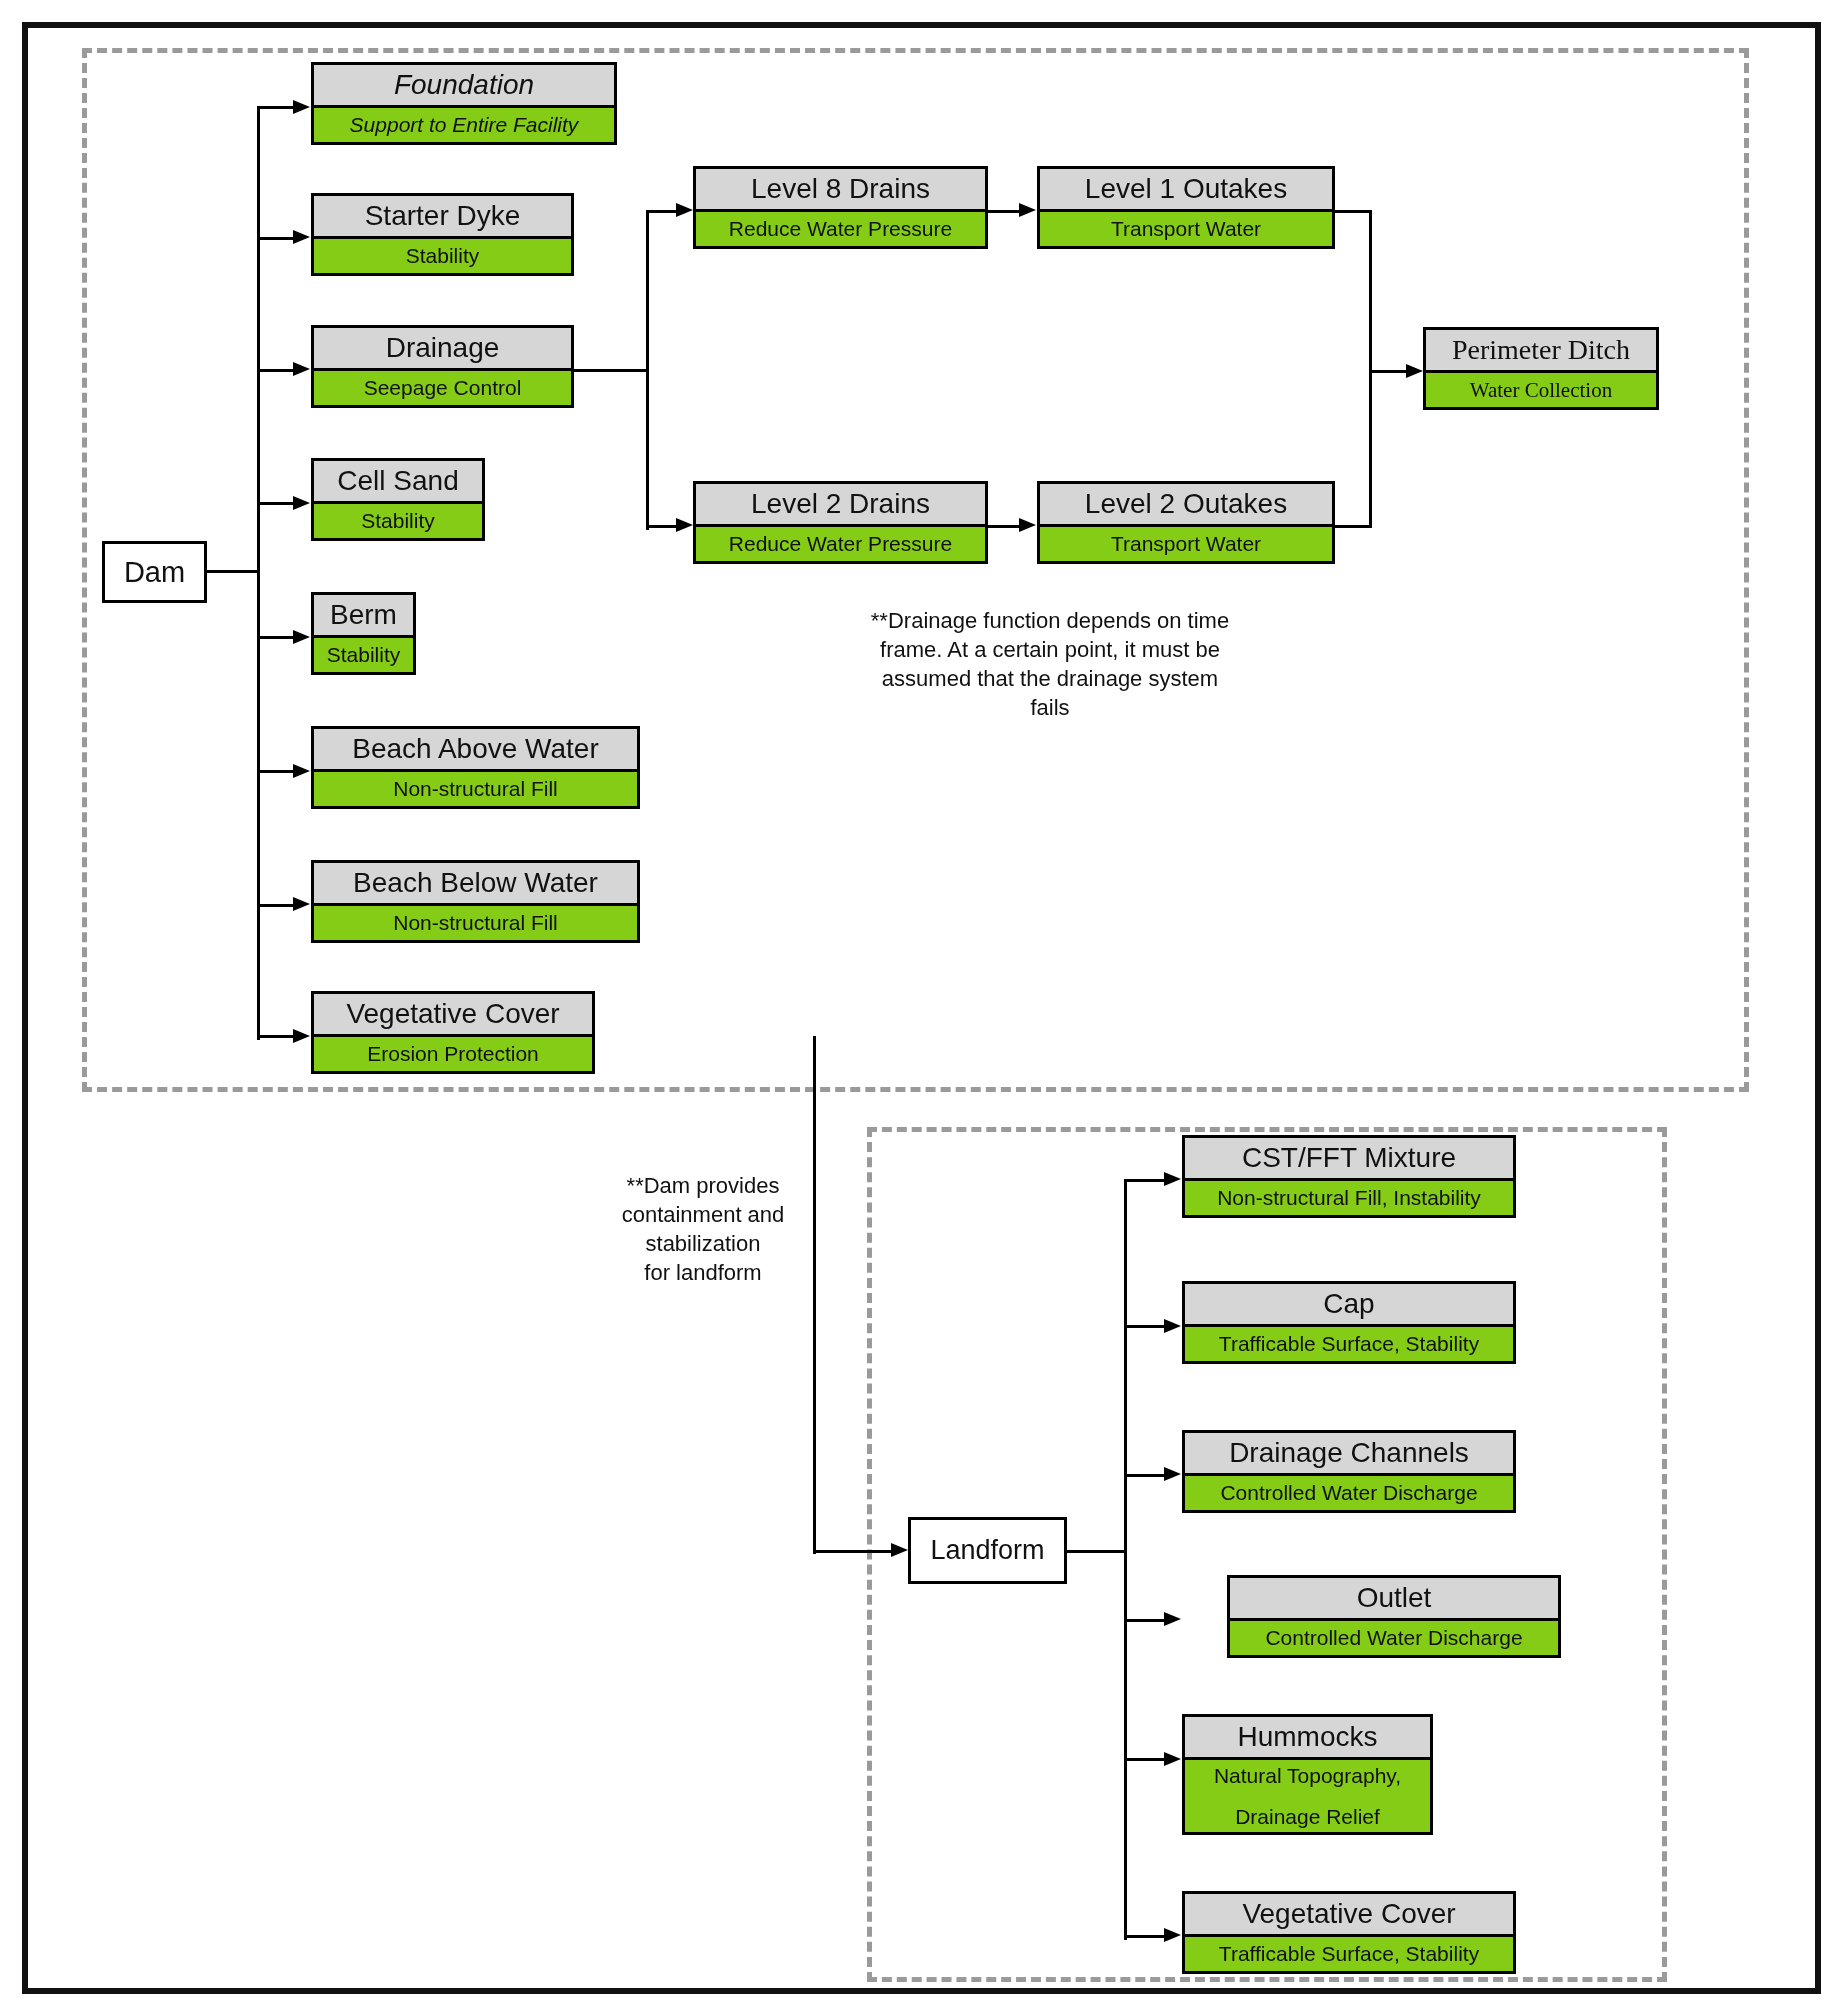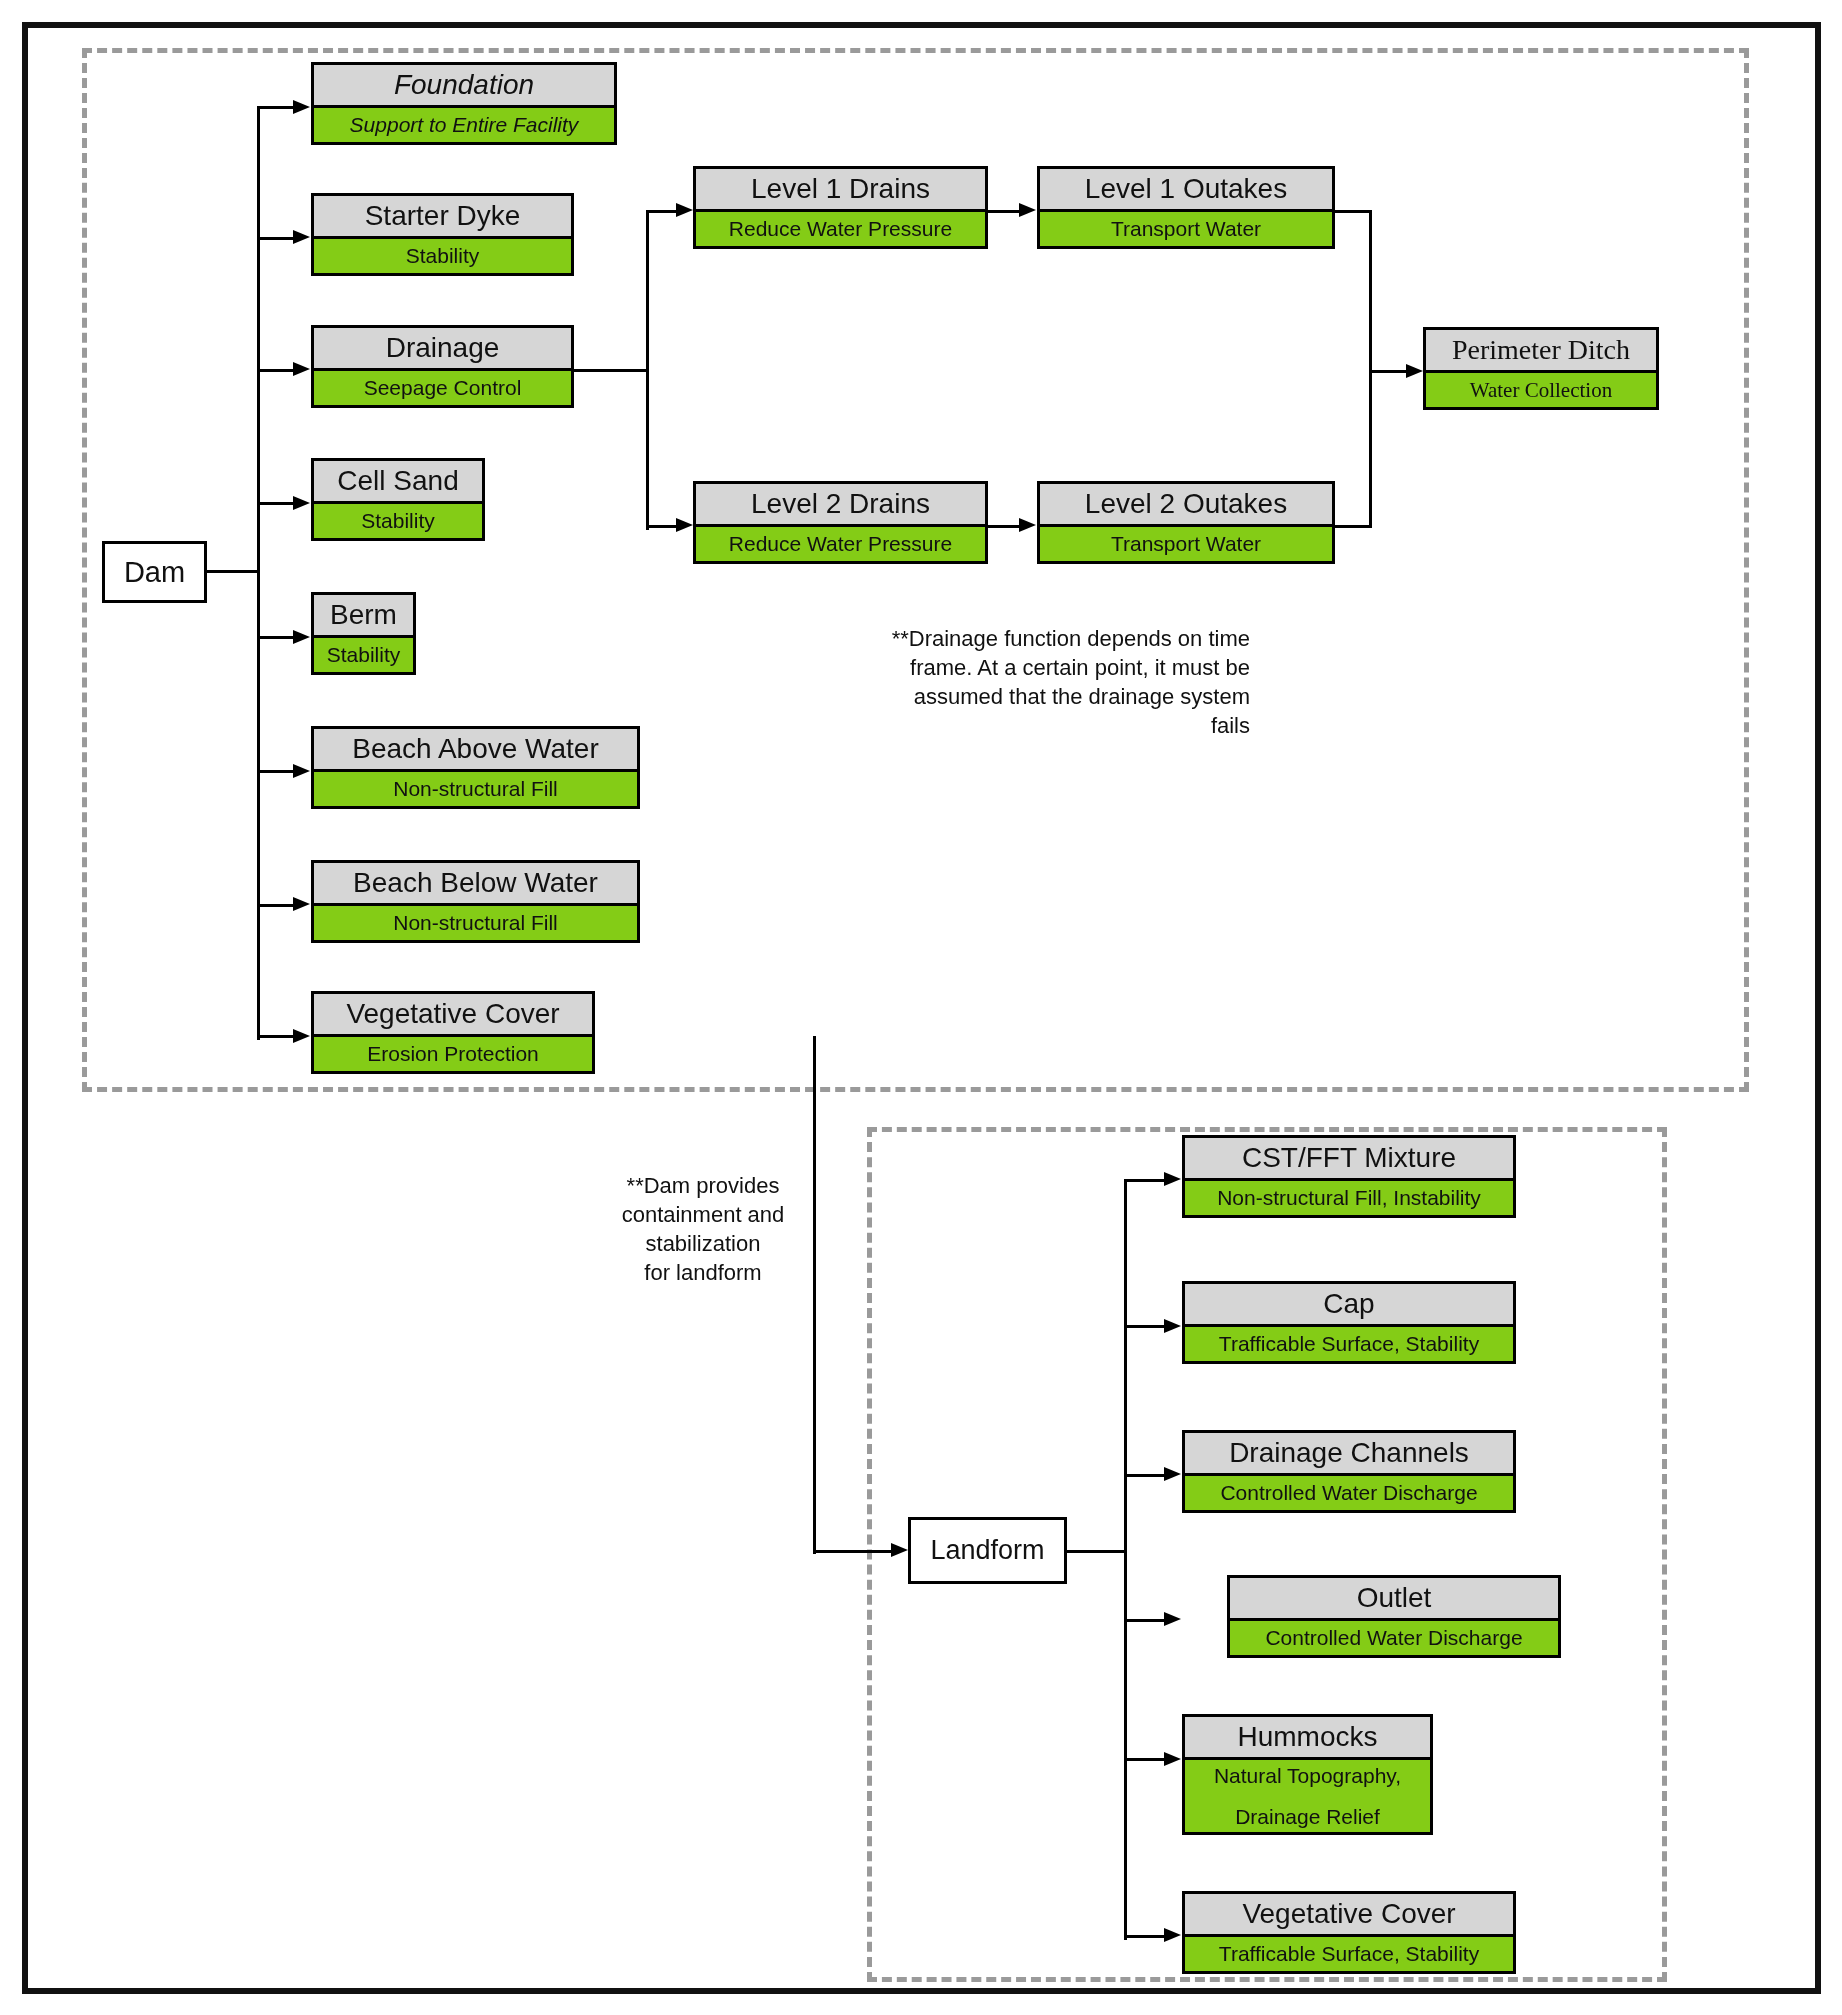--- a/index.html
+++ b/index.html
@@ -49,21 +49,21 @@
   #n-outlet  {left:1182px; top:1575px; width:334px;margin-left:45px;}
   #n-hummocks{left:1182px; top:1714px; width:251px;}
   #n-vegcoverL{left:1182px; top:1891px; width:334px;}
   #n-hummocks .sb{height:72px; white-space:normal; line-height:41px; padding:0 3.9px;}
 
   .ln{position:absolute; background:#000;}
   .ar{position:absolute; width:0; height:0; border-top:7.7px solid transparent;
       border-bottom:7.7px solid transparent; border-left:17.3px solid #000;}
 
   .note{position:absolute; font-size:22px; line-height:29px;}
-  #note-drainage{left:850px; top:624px; width:400px; text-align:right;}
+  #note-drainage{left:850px; top:606px; width:400px; text-align:center;}
   #note-dam{left:556px; top:1171px; width:294px; text-align:center;}
 </style>
 </head>
 <body>
 
 <div id="stage">
   <div id="outer-frame"></div>
   <div id="dash-dam" class="dash-box"></div>
   <div id="dash-landform" class="dash-box"></div>
 
@@ -135,21 +135,21 @@
   <div class="ln" style="left:988px;top:525px;width:33px;height:3.4px;"></div>
   <div class="ar" style="left:1019px;top:518px;"></div>
 
   <div class="ln" style="left:1335px;top:210px;width:37px;height:3.4px;"></div>
   <div class="ln" style="left:1335px;top:525px;width:37px;height:3.4px;"></div>
   <div class="ln" style="left:1369px;top:210px;width:3.4px;height:318px;"></div>
   <div class="ln" style="left:1369px;top:370px;width:39px;height:3.4px;"></div>
   <div class="ar" style="left:1406px;top:364px;"></div>
 
   <div id="n-l1drains" class="node">
-    <div class="hd">Level 1 Drains</div>
+    <div class="hd">Level 8 Drains</div>
     <div class="sb">Reduce Water Pressure</div>
   </div>
   <div id="n-l1outakes" class="node">
     <div class="hd">Level 1 Outakes</div>
     <div class="sb">Transport Water</div>
   </div>
   <div id="n-l2drains" class="node">
     <div class="hd">Level 2 Drains</div>
     <div class="sb">Reduce Water Pressure</div>
   </div>

